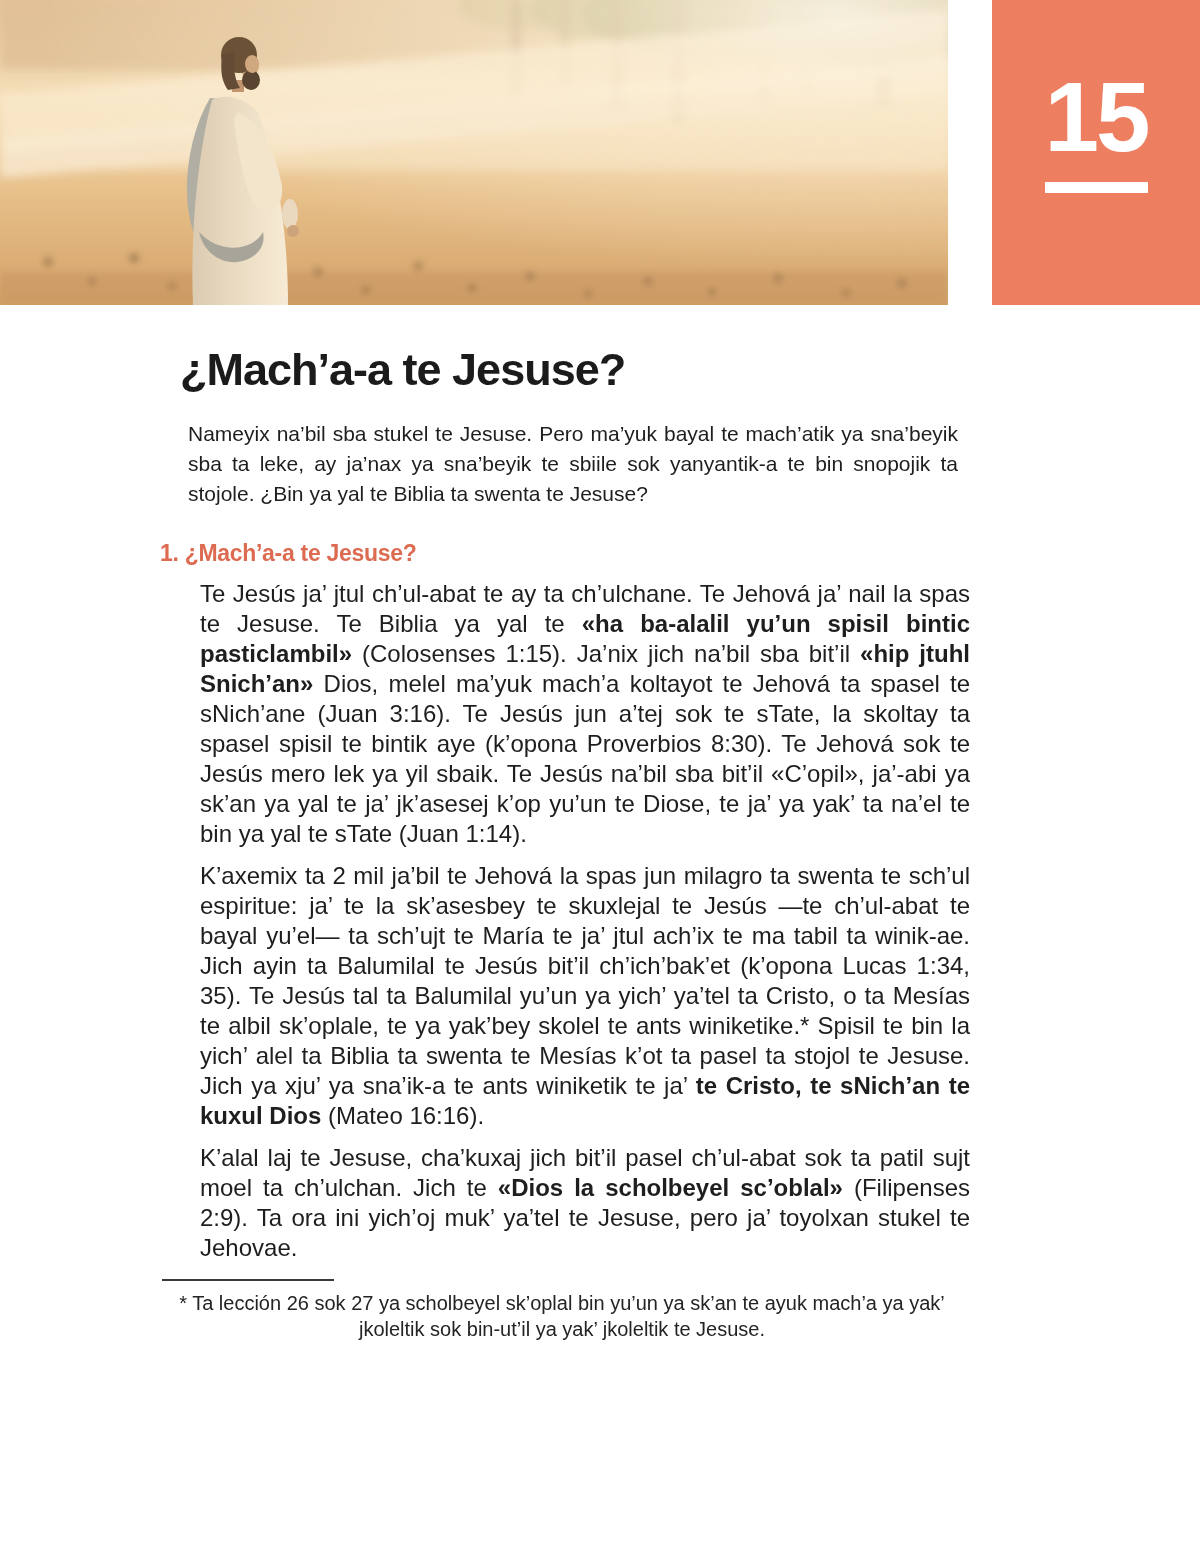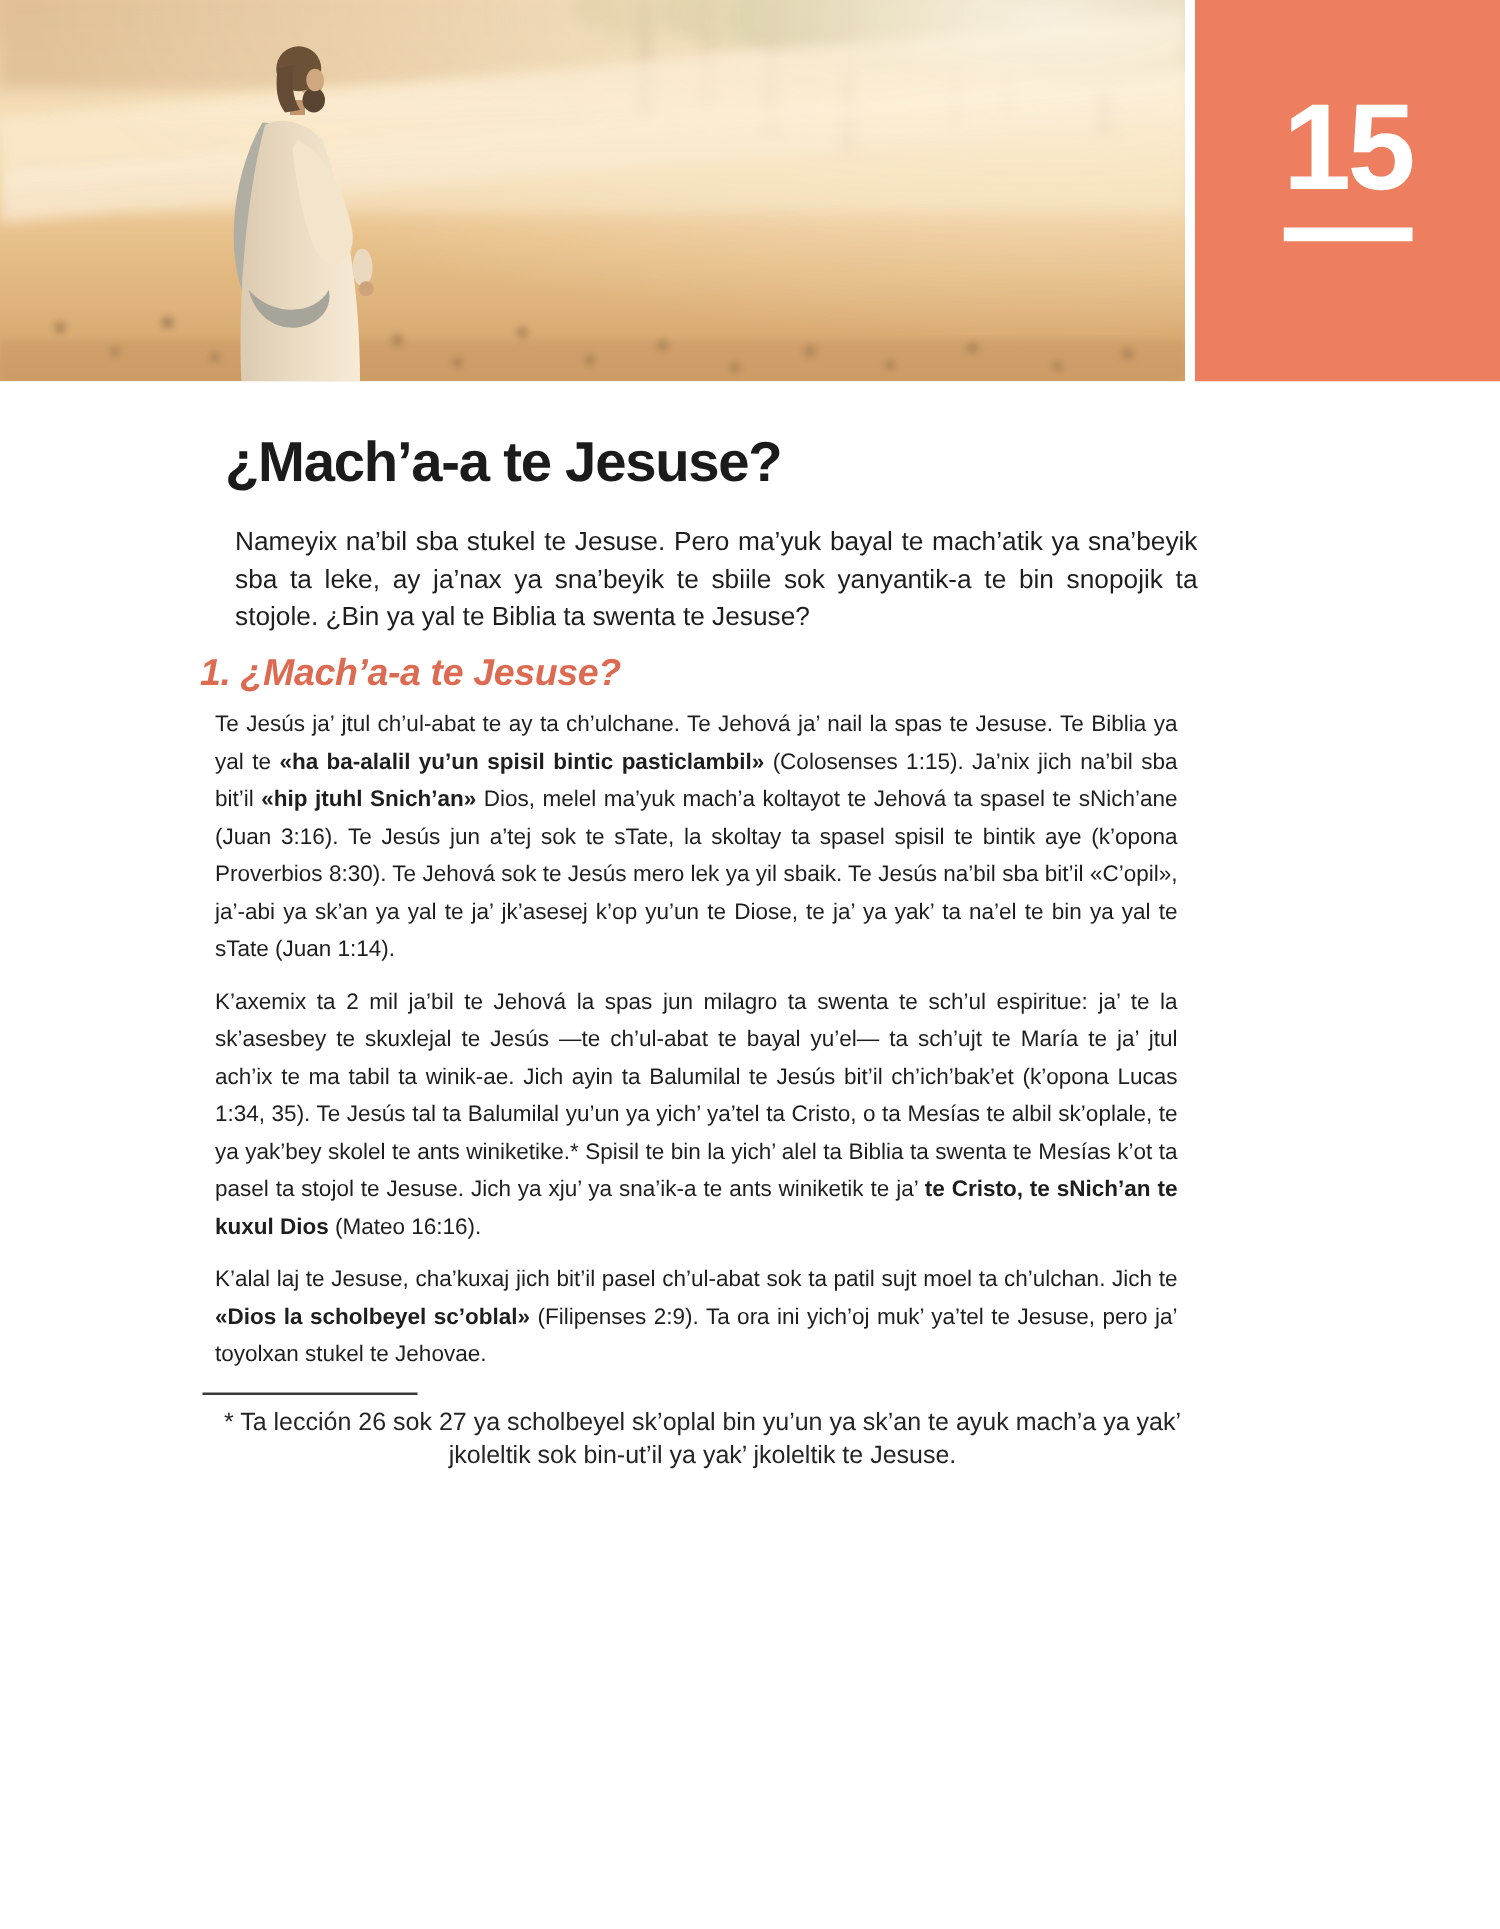--- a/index.html
+++ b/index.html
@@ -1,20 +1,20 @@
 <!DOCTYPE html>
 <html style="--accent: #ED7E5F; --heading: #DC6B52; --number: #FFFFFF;"><head>
 <meta charset="utf-8">
 <style>
   html, body { margin: 0; padding: 0; background: #ffffff; }
   body { width: 1200px; font-family: "Liberation Sans", sans-serif; }
   .page { position: relative; width: 1200px; height: 1543px; background: #fff; overflow: hidden; }
 
   
-  .hero { position: absolute; top: 0; left: 0; width: 1200px; height: 305px; display: flex; }
+  .hero { position: absolute; top: 0; left: 0; width: 1200px; height: 305px; display: flex; gap: 18px; }
   .hero-photo { width: 948px; height: 305px; overflow: hidden; }
   .hero-photo svg { display: block; width: 100%; height: 100%; }
   .hero-gap { width: 8px; background: #fff; }
   .lesson-badge {
     flex: 1; background: var(--accent, #ed7e5f);
     display: flex; flex-direction: column; align-items: center;
   }
   .lesson-number {
     margin-top: 68px; font-size: 98px; font-weight: bold; line-height: 1;
     letter-spacing: -3px; color: var(--number, #ffffff);
@@ -25,25 +25,25 @@
   .content { position: absolute; top: 305px; left: 0; width: 1200px; box-sizing: border-box; padding: 0 240px 0 160px; }
   .title {
     margin: 40px 0 0 20px; font-size: 45px; line-height: 1.1; font-weight: bold;
     color: #1b1b1b; letter-spacing: -1px;
   }
   .intro {
     margin: 24px 0 0 28px; width: 770px; font-size: 21px; line-height: 30px;
     text-align: justify; color: #1e1e1e;
   }
   .sec-heading {
-    margin: 16px 0 0 0; font-size: 30px; line-height: 27px; font-weight: bold;
-    color: var(--heading, #dc6b52); letter-spacing: -0.3px; font-style: italic;
+    margin: 31px 0 0 0; font-size: 23px; line-height: 27px; font-weight: bold;
+    color: var(--heading, #dc6b52); letter-spacing: -0.3px;
   }
   .body-para {
-    margin: 12px 0 0 12px; width: 770px; font-size: 18px; line-height: 30px;
+    margin: 12px 0 0 40px; width: 770px; font-size: 24px; line-height: 30px;
     text-align: justify; color: #1e1e1e;
   }
   .body-para b { font-weight: bold; }
   .footnote-rule { width: 172px; height: 2px; margin: 16px 0 0 2px; background: #3a3a3a; }
   .footnote {
     margin: 9px 0 0 2px; width: 800px; font-size: 20px; line-height: 26px; color: #242424; text-align: center;
   }
 </style>
 </head>
 <body>

